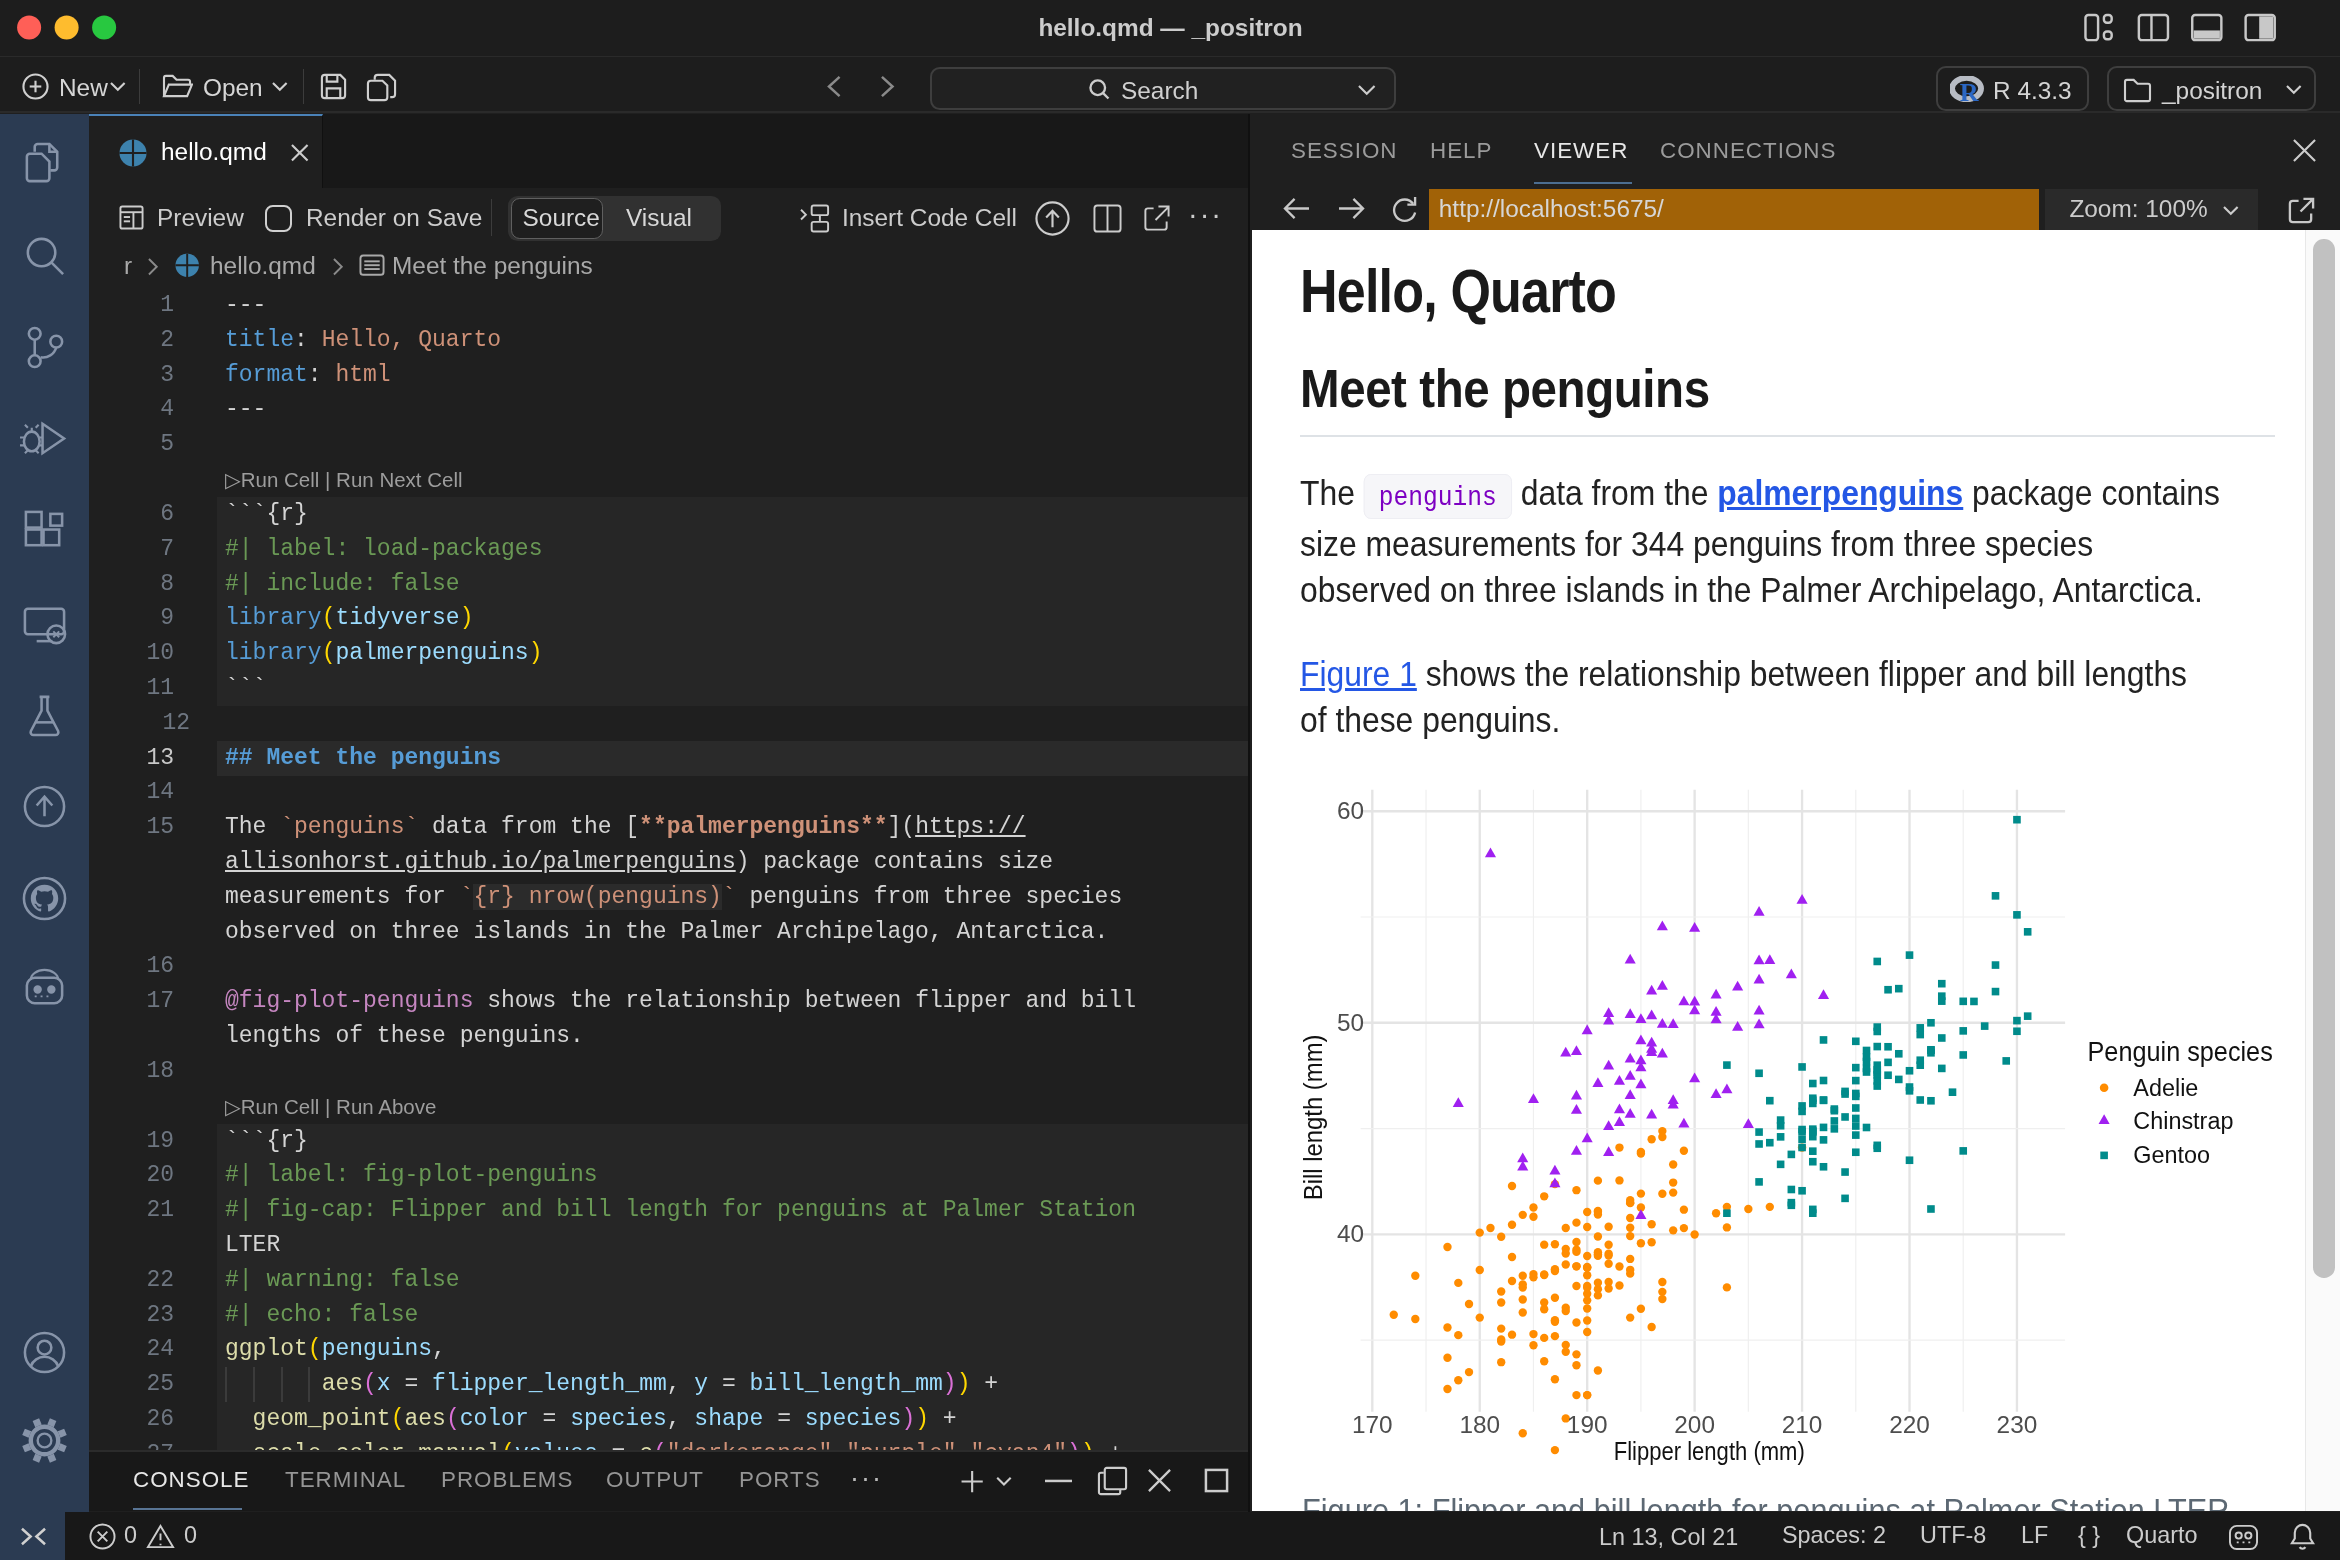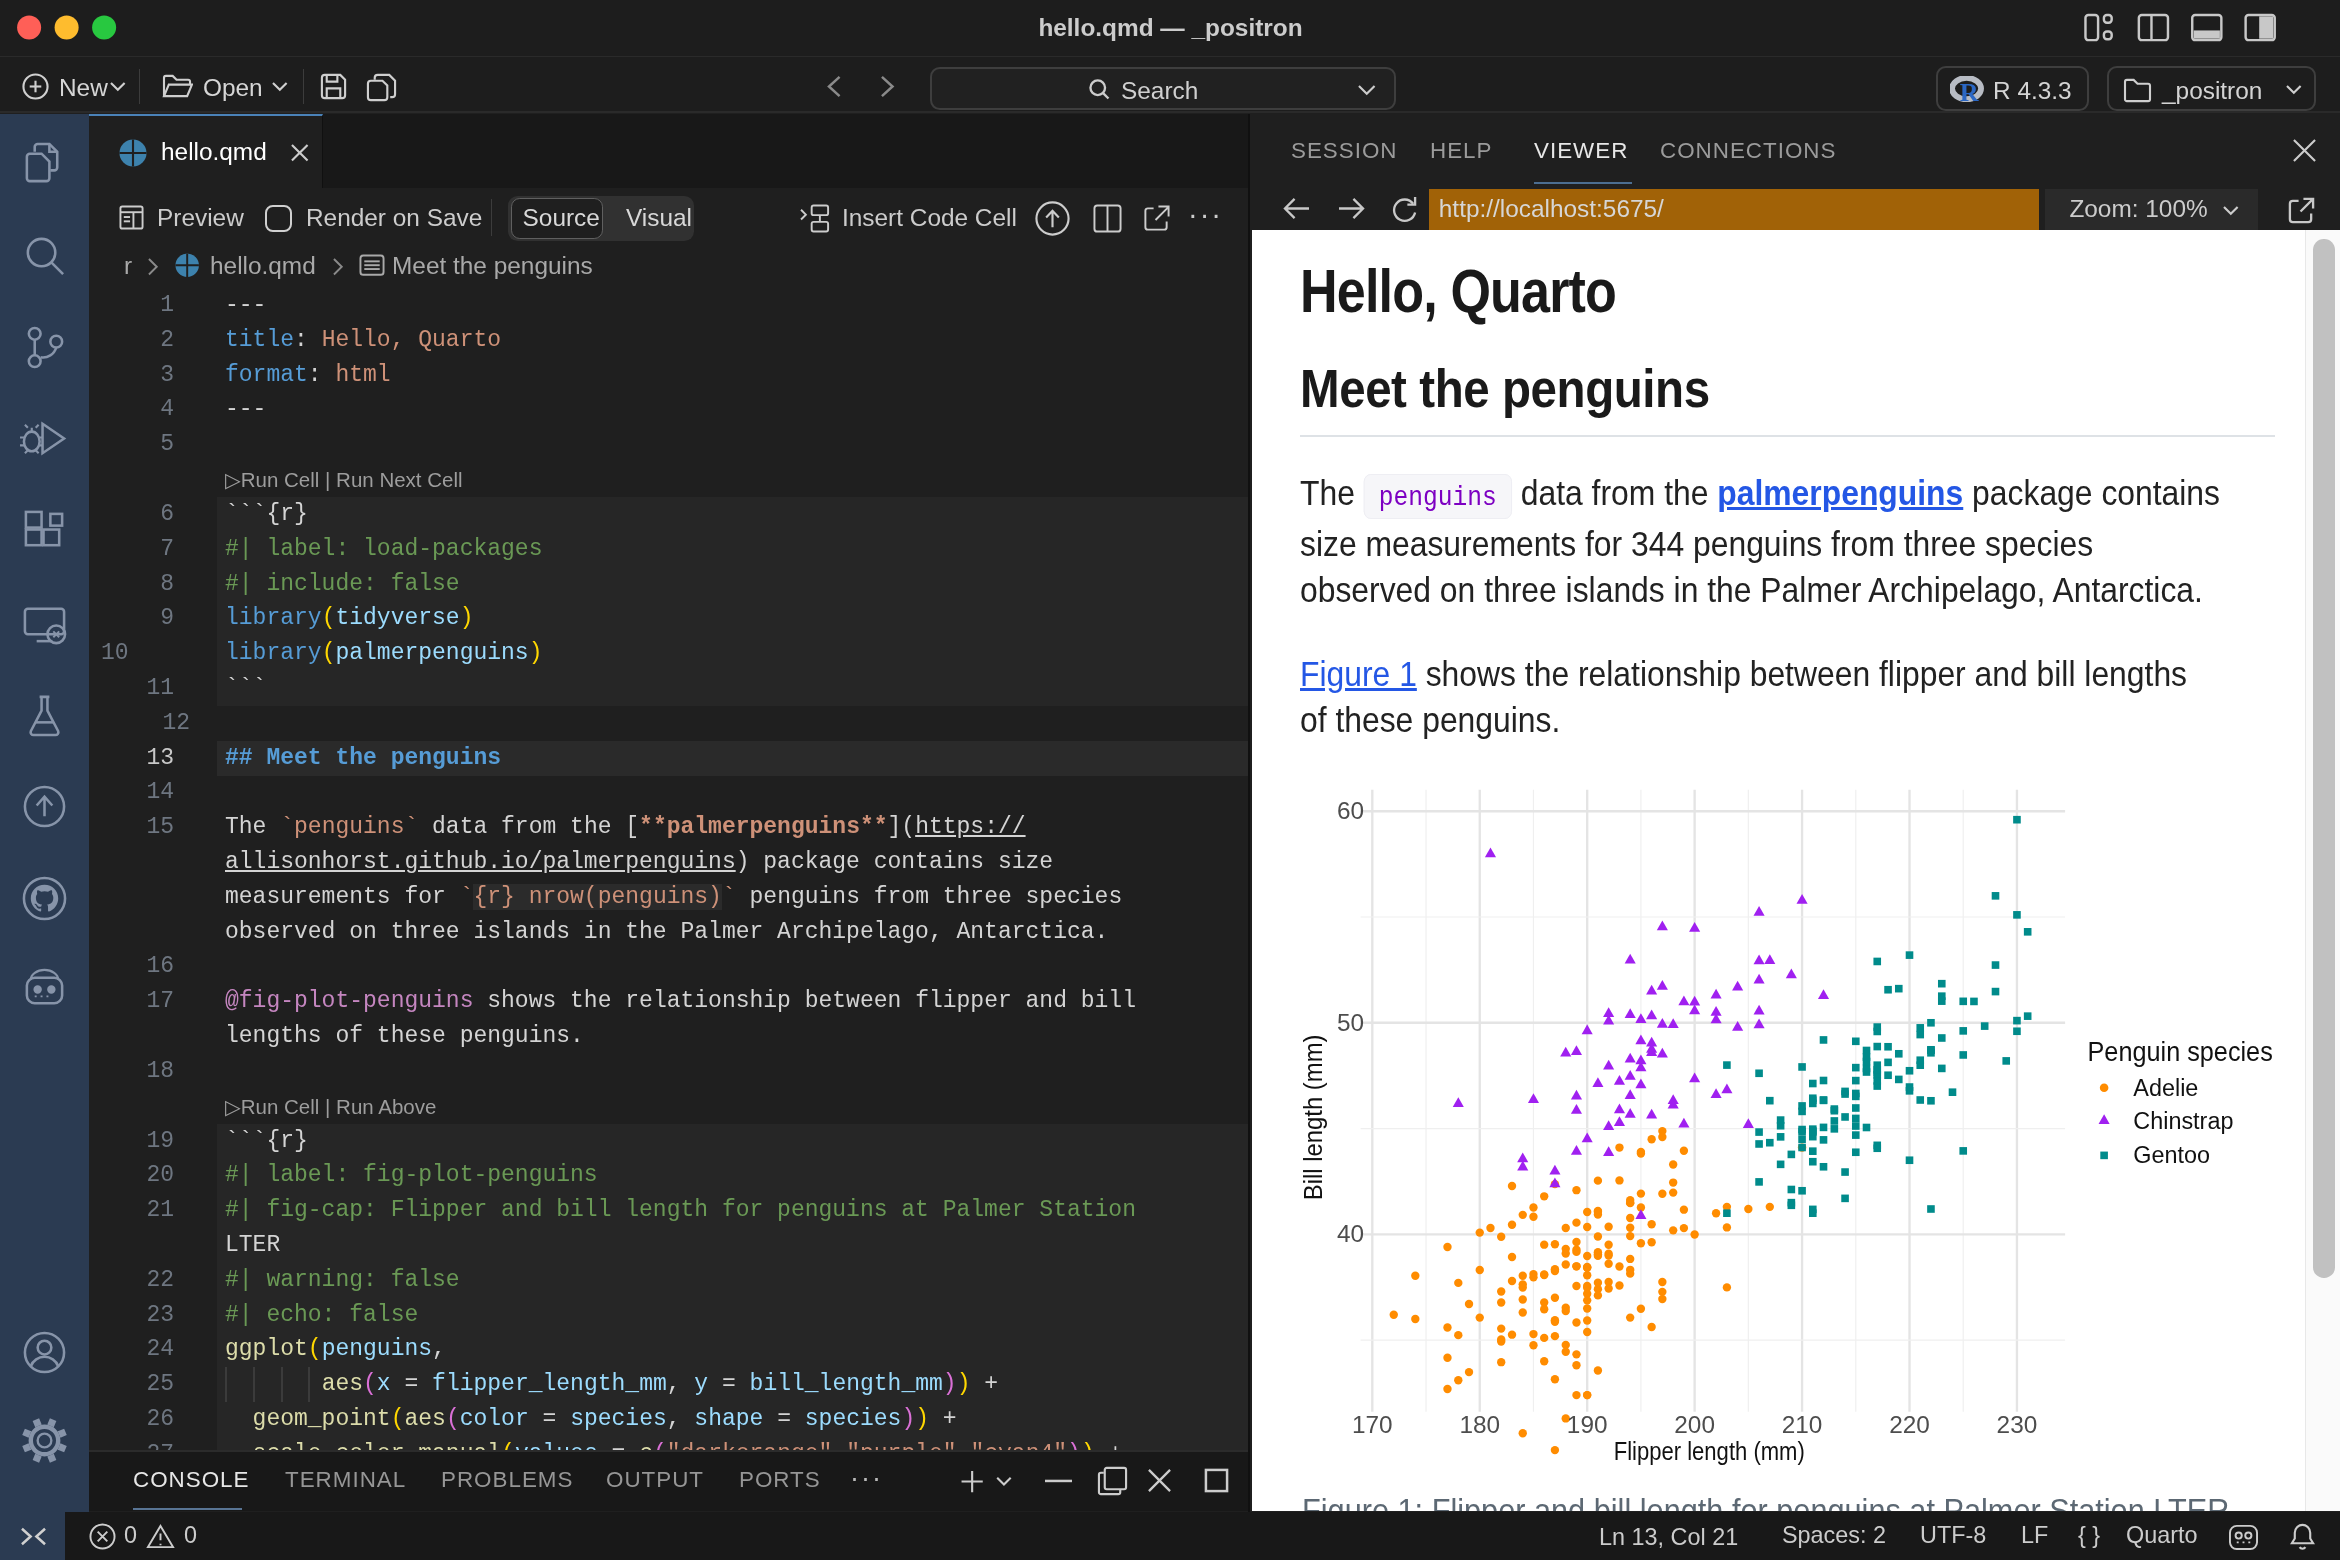--- a/index.html
+++ b/index.html
@@ -178,21 +178,21 @@
         <rect x="1.5" y="1.5" width="23" height="23" rx="2"></rect>
           <line x1="1.5" y1="7.5" x2="24.5" y2="7.5"></line>
           <line x1="15" y1="7.5" x2="15" y2="24.5"></line>
           <line x1="5" y1="12.5" x2="11.5" y2="12.5"></line>
           <line x1="5" y1="17" x2="11.5" y2="17"></line>
       </svg>
       <div class="abs" style="left:68px;top:15.6px;font-size:24.4px;color:#cccccc;">Preview</div>
       <div class="abs" style="left:176px;top:16.6px;width:27px;height:27px;border:2px solid #d0d0d0;border-radius:7.8px;"></div>
       <div class="abs" style="left:217px;top:15.6px;font-size:24.4px;color:#cccccc;">Render on Save</div>
       <div class="abs" style="left:402px;top:10.7px;width:1px;height:37px;background:#3c3c3c;"></div>
-      <div class="abs" style="left:419px;top:7.8px;width:186px;height:45px;background:#313131;border-radius:9.8px;">
+      <div class="abs" style="left:419px;top:7.8px;width:213px;height:45px;background:#313131;border-radius:9.8px;">
         <div class="abs" style="left:2.9px;top:2px;width:92px;height:41px;background:#1f1f1f;border:1px solid #606060;border-radius:8.8px;"></div>
         <div class="abs" style="left:14.6px;top:7.8px;font-size:24.4px;color:#d8d8d8;">Source</div>
         <div class="abs" style="left:118px;top:7.8px;font-size:24.4px;color:#d8d8d8;">Visual</div>
       </div>
       <svg class="abs" style="left:711px;top:15.6px" width="33" height="29" fill="none" stroke="#cccccc" stroke-width="2" viewBox="0 0 34 30">
         <path d="M1 6 L6 11 L1 16"></path>
         <rect x="12" y="1.5" width="17" height="10" rx="2"></rect>
           <rect x="12" y="18.5" width="17" height="10" rx="2"></rect>
           <line x1="20.5" y1="11.5" x2="20.5" y2="18.5"></line>
       </svg>
@@ -251,21 +251,21 @@
 <div class="abs" style="left:0;top:140px;width:85px;text-align:right;font-family:'Liberation Mono',monospace;font-size:23px;line-height:35px;white-space:pre;color:#6e7681;">5</div>
 <div class="abs" style="left:136px;top:178px;font-family:'Liberation Sans',sans-serif;font-size:20.5px;line-height:30px;color:#9d9d9d;"><span style="color:#9d9d9d;">▷</span><span style="color:#9d9d9d;">Run Cell | Run Next Cell</span></div>
 <div class="abs" style="left:0;top:210px;width:85px;text-align:right;font-family:'Liberation Mono',monospace;font-size:23px;line-height:35px;white-space:pre;color:#6e7681;">6</div>
 <div class="abs" style="left:136px;top:210px;font-family:'Liberation Mono',monospace;font-size:23px;line-height:35px;white-space:pre;"><span style="color:#d4d4d4;">```</span><span style="color:#d4d4d4;">{r}</span></div>
 <div class="abs" style="left:0;top:245px;width:85px;text-align:right;font-family:'Liberation Mono',monospace;font-size:23px;line-height:35px;white-space:pre;color:#6e7681;">7</div>
 <div class="abs" style="left:136px;top:245px;font-family:'Liberation Mono',monospace;font-size:23px;line-height:35px;white-space:pre;"><span style="color:#6a9955;">#| label: load-packages</span></div>
 <div class="abs" style="left:0;top:280px;width:85px;text-align:right;font-family:'Liberation Mono',monospace;font-size:23px;line-height:35px;white-space:pre;color:#6e7681;">8</div>
 <div class="abs" style="left:136px;top:280px;font-family:'Liberation Mono',monospace;font-size:23px;line-height:35px;white-space:pre;"><span style="color:#6a9955;">#| include: false</span></div>
 <div class="abs" style="left:0;top:314px;width:85px;text-align:right;font-family:'Liberation Mono',monospace;font-size:23px;line-height:35px;white-space:pre;color:#6e7681;">9</div>
 <div class="abs" style="left:136px;top:314px;font-family:'Liberation Mono',monospace;font-size:23px;line-height:35px;white-space:pre;"><span style="color:#569cd6;">library</span><span style="color:#ffd700;">(</span><span style="color:#9cdcfe;">tidyverse</span><span style="color:#ffd700;">)</span></div>
-<div class="abs" style="left:12px;top:349px;width:85px;font-family:'Liberation Mono',monospace;font-size:23px;line-height:35px;white-space:pre;color:#6e7681;">10</div>
+<div class="abs" style="left:0;top:349px;width:85px;text-align:right;font-family:'Liberation Mono',monospace;font-size:23px;line-height:35px;white-space:pre;color:#6e7681;">10</div>
 <div class="abs" style="left:136px;top:349px;font-family:'Liberation Mono',monospace;font-size:23px;line-height:35px;white-space:pre;"><span style="color:#569cd6;">library</span><span style="color:#ffd700;">(</span><span style="color:#9cdcfe;">palmerpenguins</span><span style="color:#ffd700;">)</span></div>
 <div class="abs" style="left:0;top:384px;width:85px;text-align:right;font-family:'Liberation Mono',monospace;font-size:23px;line-height:35px;white-space:pre;color:#6e7681;">11</div>
 <div class="abs" style="left:136px;top:384px;font-family:'Liberation Mono',monospace;font-size:23px;line-height:35px;white-space:pre;"><span style="color:#d4d4d4;">```</span></div>
 <div class="abs" style="left:16px;top:419px;width:85px;text-align:right;font-family:'Liberation Mono',monospace;font-size:23px;line-height:35px;white-space:pre;color:#6e7681;">12</div>
 <div class="abs" style="left:0;top:454px;width:85px;text-align:right;font-family:'Liberation Mono',monospace;font-size:23px;line-height:35px;white-space:pre;color:#c8c8c8;">13</div>
 <div class="abs" style="left:136px;top:454px;font-family:'Liberation Mono',monospace;font-size:23px;line-height:35px;white-space:pre;"><span style="color:#569cd6;font-weight:bold;">## Meet the penguins</span></div>
 <div class="abs" style="left:0;top:488px;width:85px;text-align:right;font-family:'Liberation Mono',monospace;font-size:23px;line-height:35px;white-space:pre;color:#6e7681;">14</div>
 <div class="abs" style="left:0;top:523px;width:85px;text-align:right;font-family:'Liberation Mono',monospace;font-size:23px;line-height:35px;white-space:pre;color:#6e7681;">15</div>
 <div class="abs" style="left:136px;top:523px;font-family:'Liberation Mono',monospace;font-size:23px;line-height:35px;white-space:pre;"><span style="color:#d4d4d4;">The </span><span style="color:#ce9178;">`penguins`</span><span style="color:#d4d4d4;"> data from the [</span><span style="color:#ce9178;font-weight:bold;">**palmerpenguins**</span><span style="color:#d4d4d4;">](</span><span style="color:#d4d4d4;text-decoration:underline;">https://</span></div>
 <div class="abs" style="left:136px;top:558px;font-family:'Liberation Mono',monospace;font-size:23px;line-height:35px;white-space:pre;"><span style="color:#d4d4d4;text-decoration:underline;">allisonhorst.github.io/palmerpenguins</span><span style="color:#d4d4d4;">) package contains size</span></div>

